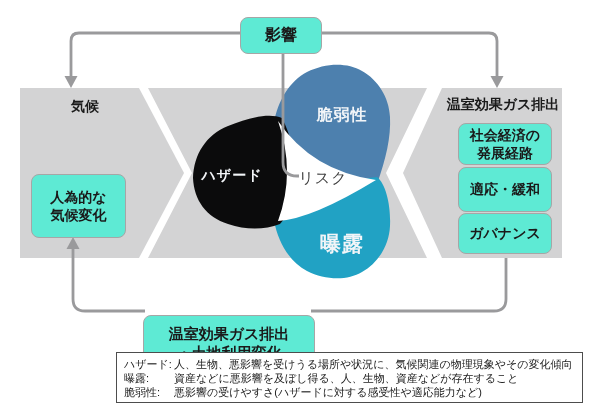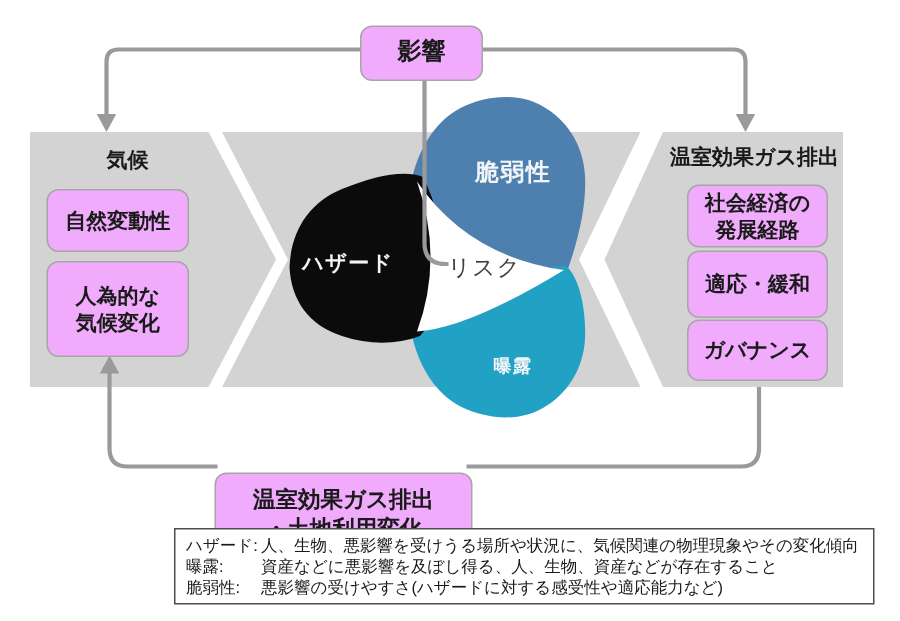--- a/index.html
+++ b/index.html
@@ -4,34 +4,34 @@
 <style>
   html,body{margin:0;padding:0;background:#ffffff;}
   #stage{
     position:relative;width:600px;height:414px;background:#ffffff;
     font-family:"Liberation Sans","DejaVu Sans",sans-serif;
     color:#1a1a1a;overflow:hidden;
   }
   #shapes{position:absolute;left:0;top:0;}
   .abs{position:absolute;display:flex;align-items:center;justify-content:center;text-align:center;}
   .whitebox{
-    background:#f0abfc;border:1.4px solid #a6a6a6;border-radius:8px;
+    background:#5eead4;border:1.4px solid #a6a6a6;border-radius:8px;
     font-size:14px;font-weight:600;line-height:1.3;white-space:pre-line;
   }
   .panel-title{font-size:14px;font-weight:700;}
   .petal-label{color:#f2f5f8;font-weight:600;letter-spacing:1px;}
   .risk-label{color:#404040;font-weight:500;font-size:15px;letter-spacing:1px;}
   #impact-box{left:240px;top:17px;width:80px;height:35px;font-size:16px;font-weight:700;}
   #climate-title{left:20px;top:97px;width:130px;height:20px;}
   #natural-box{left:31px;top:126px;width:93px;height:40px;}
   #anthro-box{left:31px;top:174px;width:93px;height:62px;}
   #hazard-label{left:192px;top:166px;width:80px;height:20px;font-size:14px;}
   #risk-lab{left:292px;top:168px;width:62px;height:20px;}
   #vuln-label{left:301px;top:104px;width:82px;height:22px;font-size:16px;font-family:Liberation Serif, serif;}
-  #expo-label{left:303px;top:233px;width:78px;height:22px;font-size:12px;}
+  #expo-label{left:303px;top:233px;width:78px;height:22px;font-size:21px;}
   #socio-title{left:442px;top:95px;width:122px;height:20px;}
   #pathways-box{left:458px;top:123px;width:92px;height:40px;}
   #adaptation-box{left:458px;top:167px;width:92px;height:43px;}
   #governance-box{left:458px;top:213px;width:92px;height:39px;}
   #emissions-box{left:143px;top:283px;width:170px;height:54px;font-size:15px;margin-top:32px;}
   #legend-box{
     position:absolute;left:116px;top:352px;width:467px;height:51px;
     background:#ffffff;border:1.5px solid #4d4d4d;box-sizing:border-box;
     padding:4px 7px;display:flex;flex-direction:column;justify-content:center;
   }
@@ -68,21 +68,20 @@
     </g>
 
     <path d="M64.5,76 L77.5,76 L71,88 Z" fill="#9a9a9c"></path>
     <path d="M490.5,76 L503.5,76 L497,88 Z" fill="#9a9a9c"></path>
     <path d="M66.5,249 L79.5,249 L73,237 Z" fill="#9a9a9c"></path>
   </svg>
 
   <div class="abs whitebox" id="impact-box">影響</div>
 
   <div class="abs panel-title" id="climate-title">気候</div>
-  <div class="abs whitebox" id="natural-box">自然変動性</div>
   <div class="abs whitebox" id="anthro-box">人為的な
 気候変化</div>
 
   <div class="abs petal-label" id="hazard-label">ハザード</div>
   <div class="abs risk-label" id="risk-lab">リスク</div>
   <div class="abs petal-label" id="vuln-label">脆弱性</div>
   <div class="abs petal-label" id="expo-label">曝露</div>
 
   <div class="abs panel-title" id="socio-title">温室効果ガス排出</div>
   <div class="abs whitebox" id="pathways-box">社会経済の

